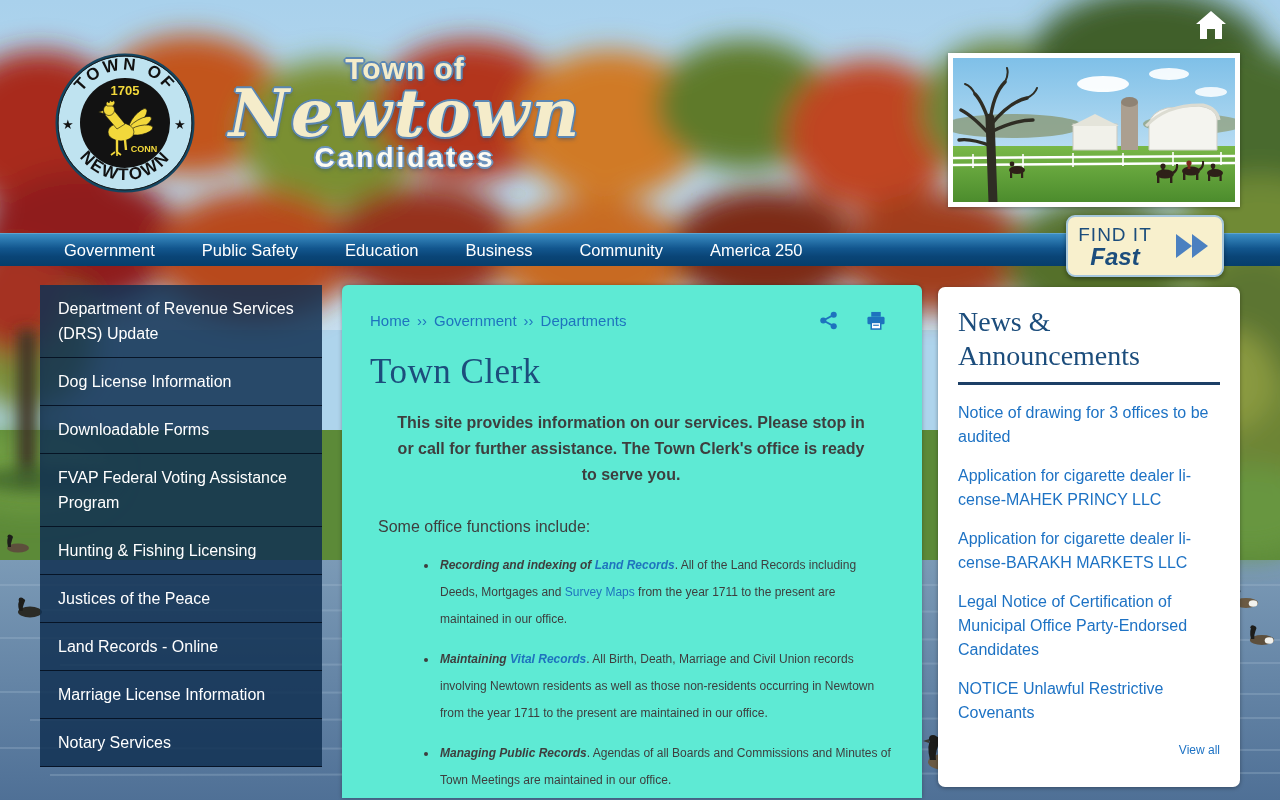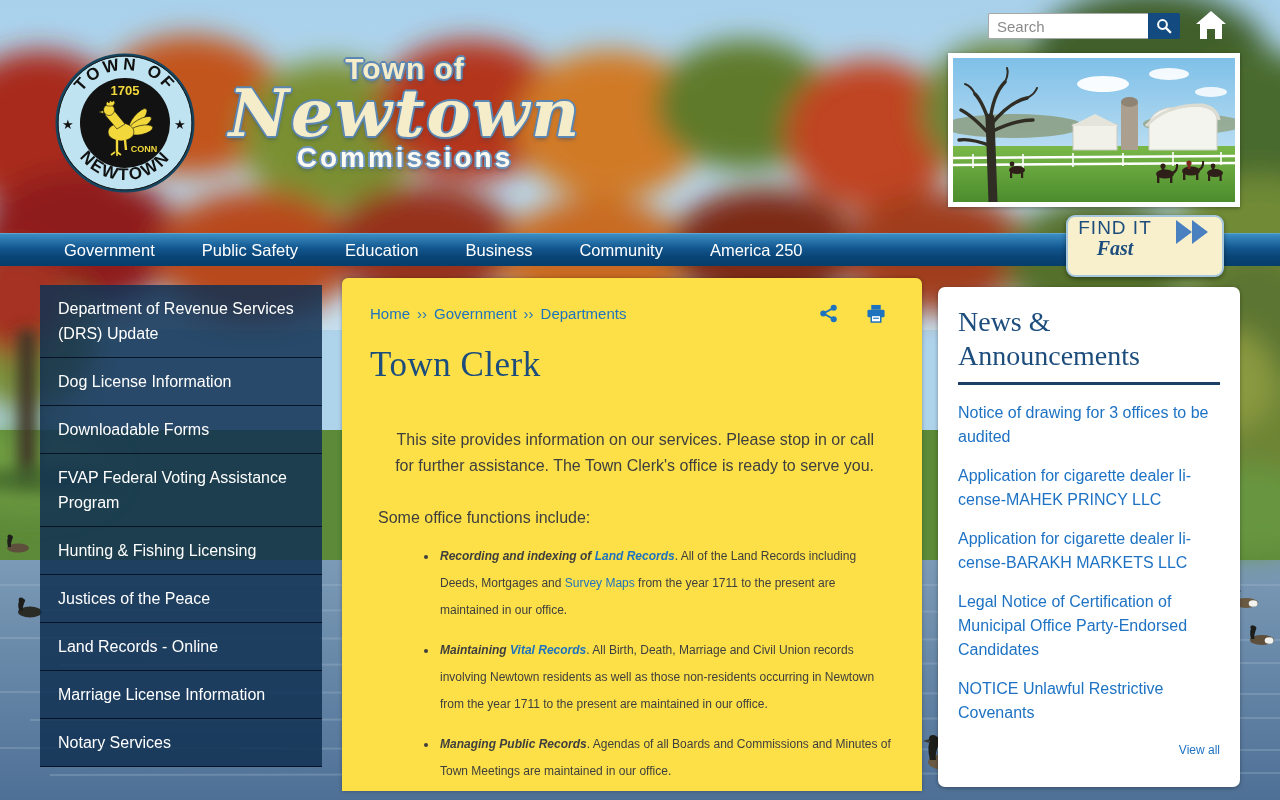--- a/index.html
+++ b/index.html
@@ -33,42 +33,42 @@
   
   #main-nav{left:0;top:233px;width:1280px;height:33px;
     background:linear-gradient(#3b8ec4 0%,#12568e 45%,#0a4577 70%,#063e6b 100%);
     display:flex;align-items:center;padding-left:64px;box-sizing:border-box;gap:47px;
     border-top:1px solid #5ea4cf;}
   .nav-item{color:#fff;font-size:16.5px;text-decoration:none;cursor:pointer;white-space:nowrap;}
 
   
   #find-fast{left:1066px;top:215px;width:158px;height:62px;background:#f8f0cd;
     border:2px solid #a6c7dd;border-radius:9px;box-shadow:0 2px 5px rgba(0,0,0,.4);
-    display:flex;justify-content:center;gap:20px;cursor:pointer;box-sizing:border-box;}
+    display:flex;align-items:center;justify-content:center;gap:20px;cursor:pointer;box-sizing:border-box;}
   #fif-text{text-align:center;color:#1c4d7c;}
   #fif-line1{font-size:19px;letter-spacing:1px;}
-  #fif-line2{font-family:Liberation Serif, serif;font-style:italic;font-weight:bold;font-size:20px;line-height:.9;}
+  #fif-line2{font-family:Liberation Sans, sans-serif;font-style:italic;font-weight:bold;font-size:24px;line-height:.9;}
 
   
   #sidebar{left:40px;top:285px;width:282px;}
   .side-item{background:rgba(16,48,82,.85);border-bottom:1px solid rgba(4,16,32,.9);
     color:#fff;font-size:16px;line-height:25px;padding:11px 6px 11px 18px;cursor:pointer;}
 
   
-  #main-card{left:342px;top:278px;width:580px;height:513px;background:#fde047;
+  #main-card{left:342px;top:285px;width:580px;height:513px;background:#5eead4;
     border-radius:6px 6px 0 0;box-sizing:border-box;padding:26px 30px 0 28px;box-shadow:0 0 4px rgba(0,0,0,.3);}
   #breadcrumb-row{display:flex;align-items:center;}
   #breadcrumb{font-size:15px;color:#1e73be;}
   #breadcrumb a{color:#1e73be;text-decoration:none;cursor:pointer;}
   .crumb-sep{margin:0 7px;}
   #bc-icons{margin-left:auto;display:flex;gap:28px;align-items:center;padding-right:6px;}
   #bc-icons span{cursor:pointer;}
   #page-title{font-family:"Liberation Serif","DejaVu Serif",serif;font-size:35px;color:#1c4d7c;
     margin:22px 0 0 0;font-weight:500;letter-spacing:.5px;}
-  #intro{font-size:16px;line-height:26px;color:#3e3e3e;text-align:right;margin:42px 18px 0 18px;}
+  #intro{font-size:16px;line-height:26px;color:#3e3e3e;text-align:center;margin:18px 18px 0 18px;font-weight:bold;}
   #functions-label{font-size:16px;color:#3e3e3e;margin:30px 0 0 8px;}
   #main-card ul{margin:16px 0 0 0;padding-left:68px;color:#3e3e3e;}
   #main-card li{font-size:12px;line-height:27px;margin-bottom:13px;padding-left:2px;}
   .bi{font-weight:bold;font-style:italic;}
   a.bi-link{font-weight:bold;font-style:italic;color:#1e73be;text-decoration:none;cursor:pointer;}
   a.plain-link{color:#1e73be;text-decoration:none;cursor:pointer;}
 
   
   #news-card{left:938px;top:287px;width:302px;height:500px;background:#fff;border-radius:7px;
     box-sizing:border-box;padding:18px 20px;box-shadow:0 1px 4px rgba(0,0,0,.35);}
@@ -187,31 +187,20 @@
           <circle cx="-17" cy="-23" r="4" fill="#1d1d1a"></circle>
       </g>
       <g transform="translate(30,612) scale(.6)">
         <ellipse cx="0" cy="0" rx="20" ry="9" fill="#2b2b26"></ellipse>
           <path d="M-18,-2 q-4,-14 2,-19 q6,-4 8,2 l-2,5 q-3,7 -2,12 Z" fill="#1d1d1a"></path>
           <circle cx="-15" cy="-20" r="4" fill="#1d1d1a"></circle>
       </g>
     </g>
   </svg>
 
-  <div class="abs" id="search-box">
-    <input id="search-input" type="text" placeholder="Search" style="">
-    <button id="search-btn">
-      <span>
-        <svg width="16" height="16" viewBox="0 0 16 16">
-            <circle cx="6.5" cy="6.5" r="4.4" fill="none" stroke="#fff" stroke-width="2"></circle>
-            <line x1="10" y1="10" x2="14.2" y2="14.2" stroke="#fff" stroke-width="2.4" stroke-linecap="round"></line>
-          </svg>
-      </span>
-    </button>
-  </div>
   <div class="abs" id="home-btn">
     <span>
       <svg width="34" height="32" viewBox="0 0 34 32">
         <path d="M17 2 L32 15 L28 15 L28 30 L21 30 L21 20 L13 20 L13 30 L6 30 L6 15 L2 15 Z" fill="#fff"></path>
       </svg>
     </span>
   </div>
 
   <div class="abs" id="seal">
     <svg width="140" height="140" viewBox="0 0 140 140">
@@ -244,21 +233,21 @@
         <line x1="62" y1="87" x2="62" y2="99" stroke="#f2d83b" stroke-width="2.4"></line>
         <line x1="70" y1="87" x2="71" y2="97" stroke="#f2d83b" stroke-width="2.4"></line>
         <path d="M60,99 l-4,3 M62,99 l0,4 M62,99 l4,3" stroke="#f2d83b" stroke-width="1.6" fill="none"></path>
       </g>
     </svg>
   </div>
 
   <div class="abs" id="site-title">
     <div id="title-small" class="ttl-outline">Town of</div>
     <div id="title-main" class="ttl-outline">Newtown</div>
-    <div id="title-sub">Commissions</div>
+    <div id="title-sub">Candidates</div>
   </div>
 
   <div class="abs" id="header-photo">
     <svg width="282" height="144" viewBox="0 0 282 144">
       <defs>
         <linearGradient id="psky" x1="0" y1="0" x2="0" y2="1">
             <stop offset="0" stop-color="#7fc0e8"></stop>
             <stop offset="1" stop-color="#d9edf8"></stop>
           </linearGradient>
         <linearGradient id="pgrass" x1="0" y1="0" x2="0" y2="1">

